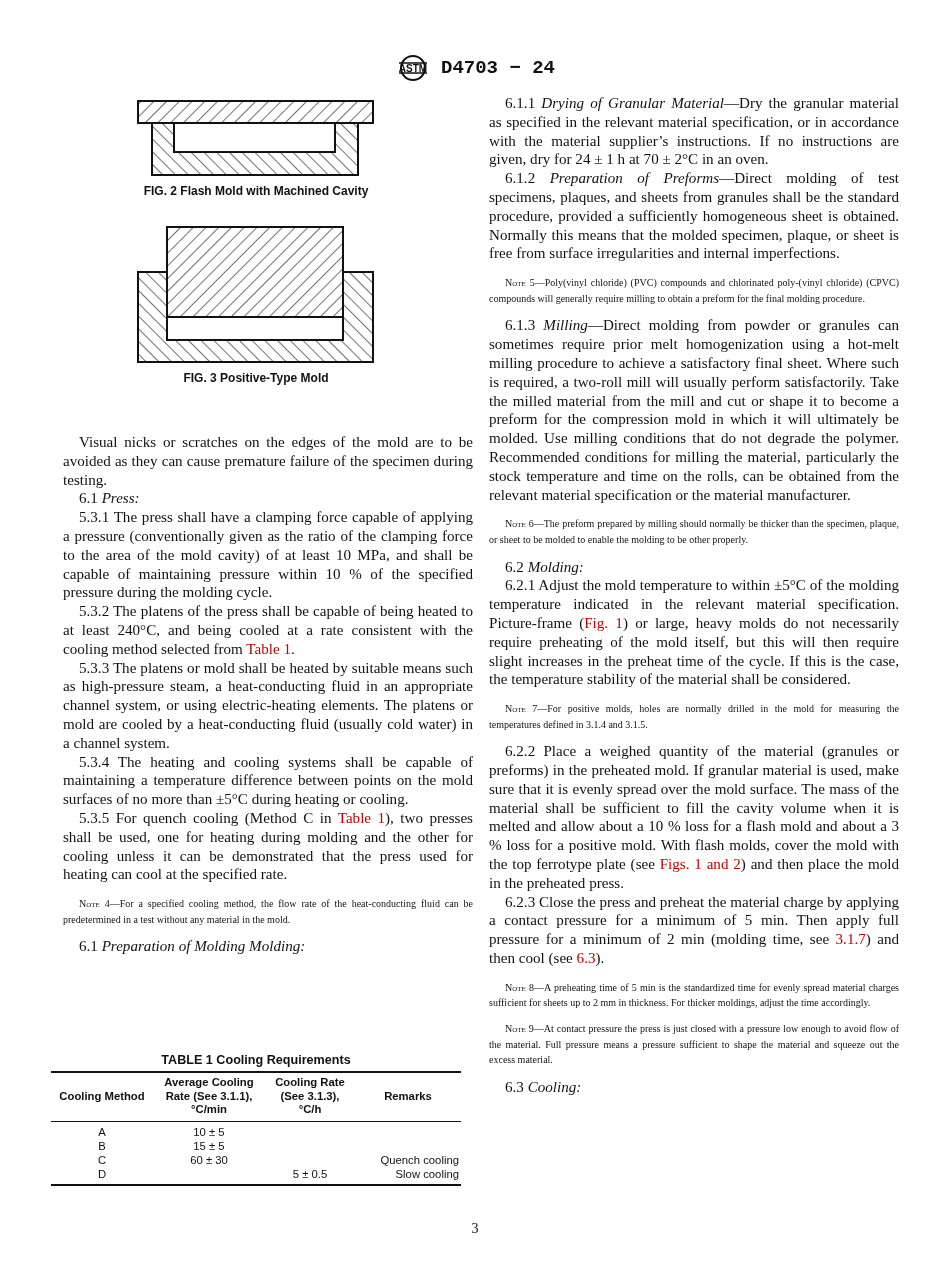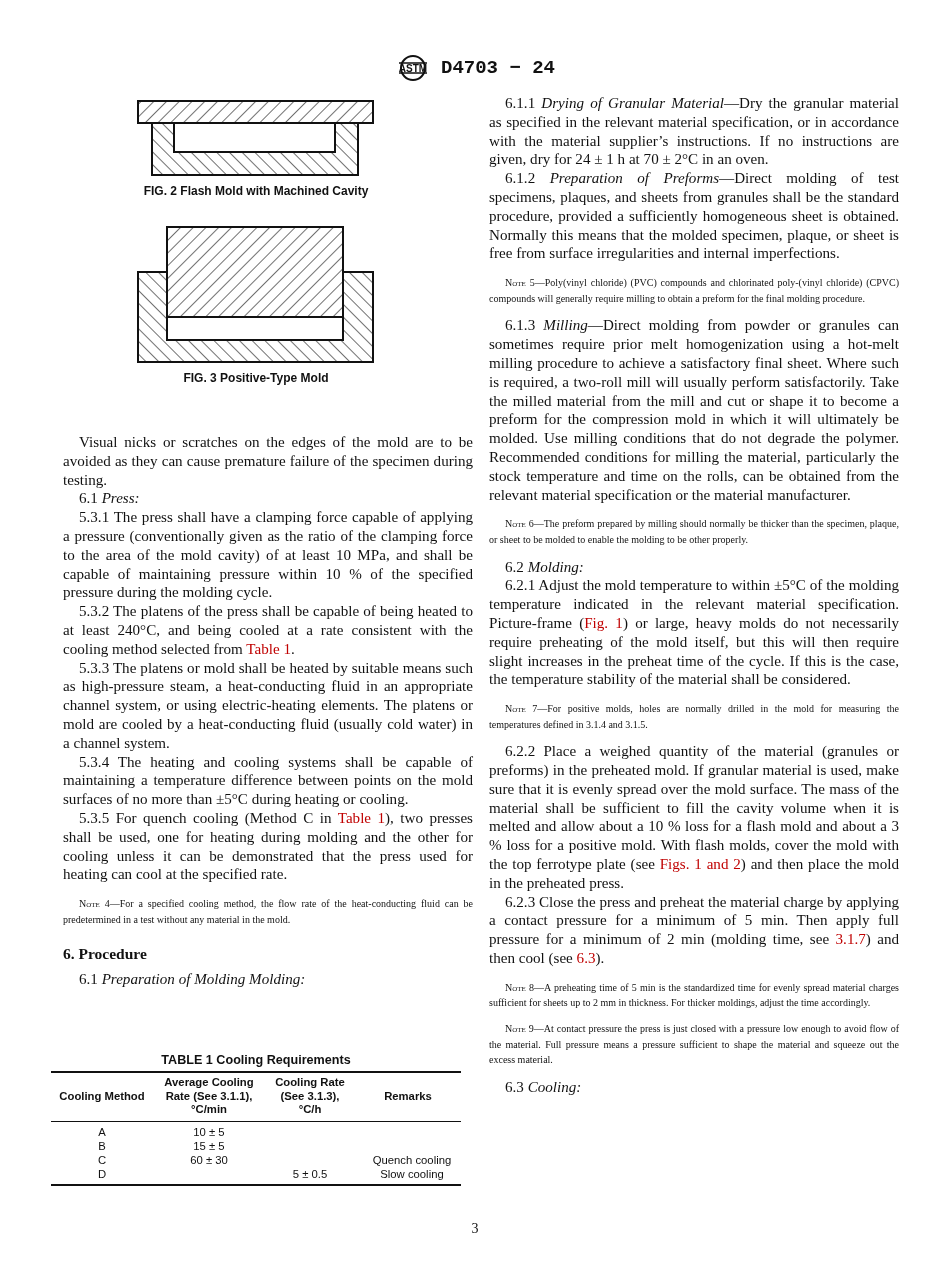--- a/index.html
+++ b/index.html
@@ -21,21 +21,21 @@
   .lnk { color: #c00000; }
   .h6 { font-weight: bold; font-size: 15.5px; margin: 18px 0 6px 0; }
   .figcap { font-family: "Liberation Sans", sans-serif; font-weight: bold; font-size: 12px; text-align: center; }
   .tbl-title { font-family: "Liberation Sans", sans-serif; font-weight: bold; font-size: 12.6px; text-align: center; }
   table.t1 { border-collapse: collapse; width: 410px; font-family: "Liberation Sans", sans-serif; font-size: 11.3px; color: #111; }
   table.t1 thead th { font-weight: bold; line-height: 13.5px; padding: 3px 2px 4px; vertical-align: middle; text-align: center; }
   table.t1 thead tr { border-top: 2px solid #111; border-bottom: 1px solid #111; }
   table.t1 tbody td { line-height: 14.3px; padding: 0 2px; text-align: center; }
   table.t1 tbody tr:first-child td { padding-top: 3px; }
   table.t1 tbody tr:last-child td { padding-bottom: 2px; }
-  table.t1 tbody td.rem { text-align: center; padding-left: 10px; }
+  table.t1 tbody td.rem { text-align: right; padding-left: 10px; }
   table.t1 { border-bottom: 2px solid #111; }
   .pgnum { left: 0; width: 950px; top: 1221px; text-align: center; font-size: 14px; }
 </style>
 </head>
 <body>
 
 <div class="abs hdr">
   <svg class="logo" viewBox="0 0 36 28">
     <circle cx="18" cy="14" r="12" fill="none" stroke="#111" stroke-width="2"></circle>
     <path d="M4 9 H32 M4 19 H32" stroke="#111" stroke-width="1.5"></path>
@@ -81,21 +81,20 @@
 
 <div class="abs col colL" style="top:433px">
   <p class="p">Visual nicks or scratches on the edges of the mold are to be avoided as they can cause premature failure of the specimen during testing.</p>
   <p class="p sp"><span>6.1 </span><span class="it">Press:</span></p>
   <p class="p">5.3.1 The press shall have a clamping force capable of applying a pressure (conventionally given as the ratio of the clamping force to the area of the mold cavity) of at least 10 MPa, and shall be capable of maintaining pressure within 10 % of the specified pressure during the molding cycle.</p>
   <p class="p"><span>5.3.2 The platens of the press shall be capable of being heated to at least 240°C, and being cooled at a rate consistent with the cooling method selected from </span><span class="lnk">Table 1</span><span>.</span></p>
   <p class="p">5.3.3 The platens or mold shall be heated by suitable means such as high-pressure steam, a heat-conducting fluid in an appropriate channel system, or using electric-heating elements. The platens or mold are cooled by a heat-conducting fluid (usually cold water) in a channel system.</p>
   <p class="p">5.3.4 The heating and cooling systems shall be capable of maintaining a temperature difference between points on the mold surfaces of no more than ±5°C during heating or cooling.</p>
   <p class="p"><span>5.3.5 For quench cooling (Method C in </span><span class="lnk">Table 1</span><span>), two presses shall be used, one for heating during molding and the other for cooling unless it can be demonstrated that the press used for heating can cool at the specified rate.</span></p>
   <p class="note"><span class="sc">Note 4</span><span>—For a specified cooling method, the flow rate of the heat-conducting fluid can be predetermined in a test without any material in the mold.</span></p>
-  <div class="h6">6.  Procedure</div>
   <p class="p"><span>6.1 </span><span class="it">Preparation of Molding Molding:</span></p>
 </div>
 
 <div class="abs tbl-title" style="left:51px;width:410px;top:1053px">TABLE 1 Cooling Requirements</div>
 <div class="abs" style="left:51px;top:1071px">
   <table class="t1">
     <colgroup>
         <col style="width:102px">
         <col style="width:112px">
         <col style="width:90px">

